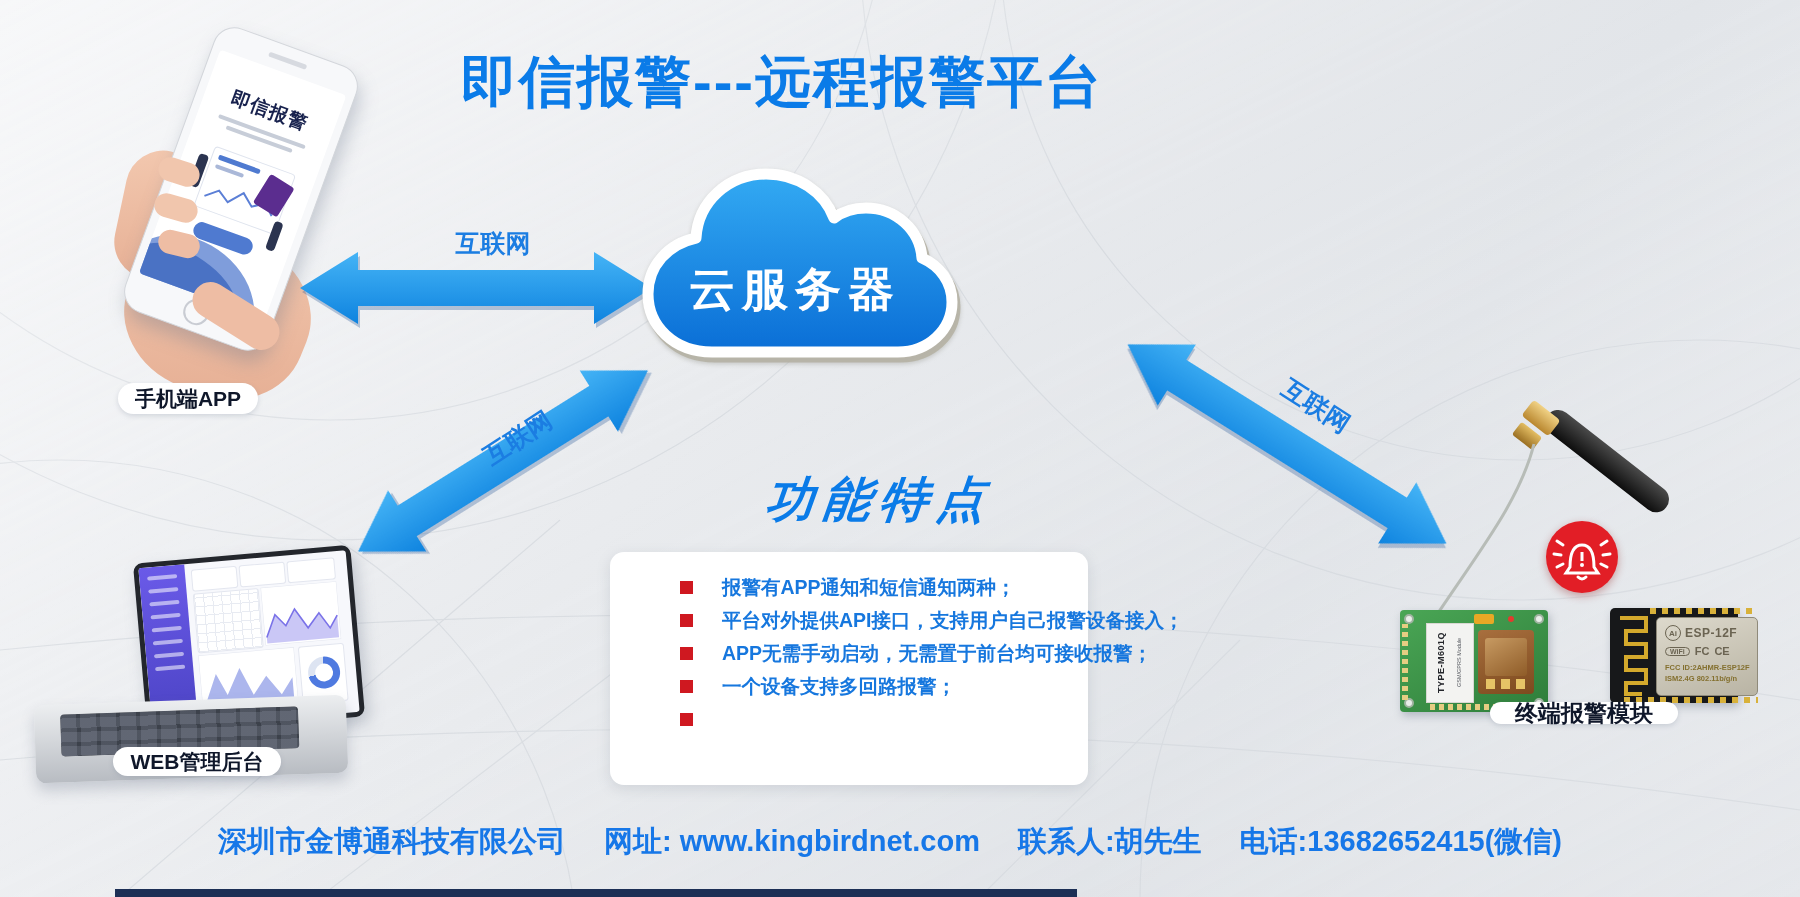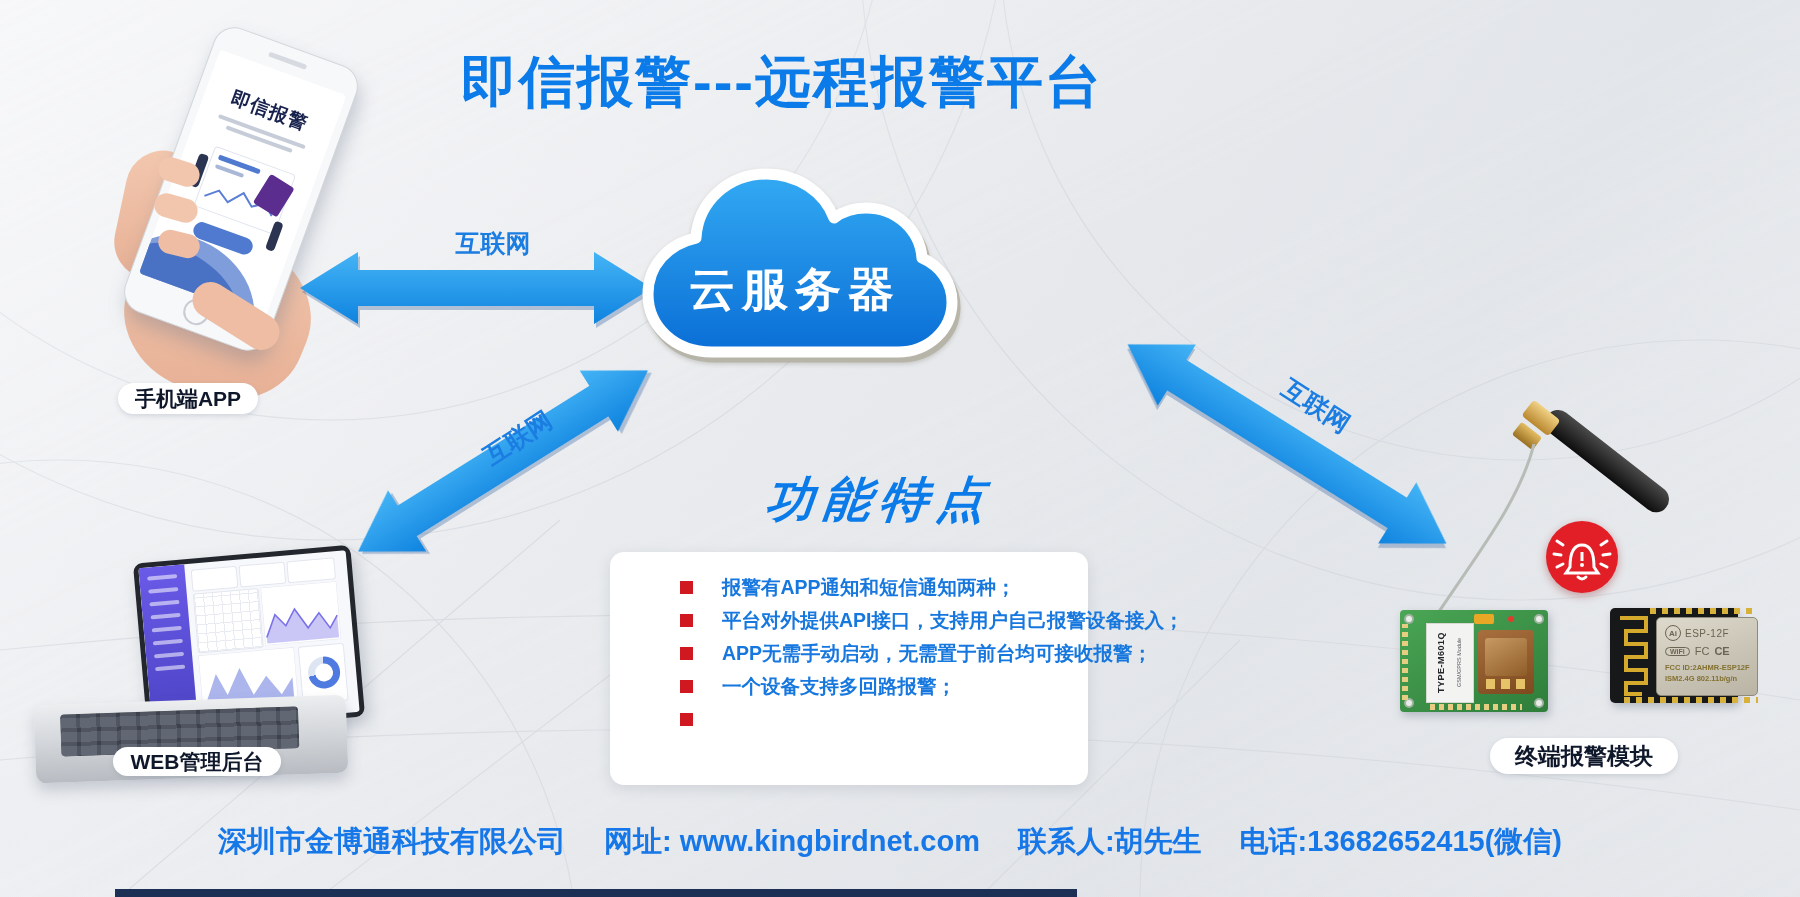--- a/index.html
+++ b/index.html
@@ -265,33 +265,33 @@
   <div class="esp">
     <div class="pads-h" style="left:40px;top:0;width:108px;"></div>
     <div class="pads-h" style="left:14px;bottom:0;width:134px;"></div>
     <div class="pads-v" style="right:0;top:10px;height:76px;"></div>
     <svg class="abs" style="left:6px;top:6px;" width="38" height="84">
       <polyline points="4,4 30,4 30,17 10,17 10,30 30,30 30,43 10,43 10,56 30,56 30,69 10,69 10,80 26,80" fill="none" stroke="#d4a92c" stroke-width="4"></polyline>
     </svg>
     <div class="shield">
       <div style="display:flex;align-items:center;gap:4px;margin:7px 0 0 8px;">
         <span style="width:14px;height:14px;border:1.5px solid #6b6452;border-radius:50%;font-size:8px;font-weight:700;display:inline-flex;align-items:center;justify-content:center;">Ai</span>
-        <span style="font-size:10px;font-weight:400;letter-spacing:.5px;">ESP-12F</span>
+        <span style="font-size:12px;font-weight:700;letter-spacing:.5px;">ESP-12F</span>
       </div>
       <div style="display:flex;align-items:center;gap:5px;margin:4px 0 0 8px;">
         <span style="font-size:7px;font-weight:700;border:1px solid #6b6452;border-radius:7px;padding:0 4px;">WiFi</span>
-        <span style="font-size:11px;font-weight:400;">FC</span>
+        <span style="font-size:11px;font-weight:700;">FC</span>
         <span style="font-size:11px;font-weight:700;">CE</span>
       </div>
       <div style="font-size:7.5px;font-weight:700;color:#84702f;margin:6px 0 0 8px;">FCC ID:2AHMR-ESP12F</div>
       <div style="font-size:7.5px;font-weight:700;color:#84702f;margin:2px 0 0 8px;">ISM2.4G 802.11b/g/n</div>
     </div>
   </div>
 
-  <div class="pill" style="left:1490px;top:738px;width:188px;height:36px;font-size:23px;">
+  <div class="pill" style="left:1490px;top:702px;width:188px;height:22px;font-size:23px;">
     <span>终端报警模块</span>
   </div>
 
   <div class="footer">
     <span>深圳市金博通科技有限公司</span>
     <span>网址: www.kingbirdnet.com</span>
     <span>联系人:胡先生</span>
     <span>电话:13682652415(微信)</span>
   </div>
 

